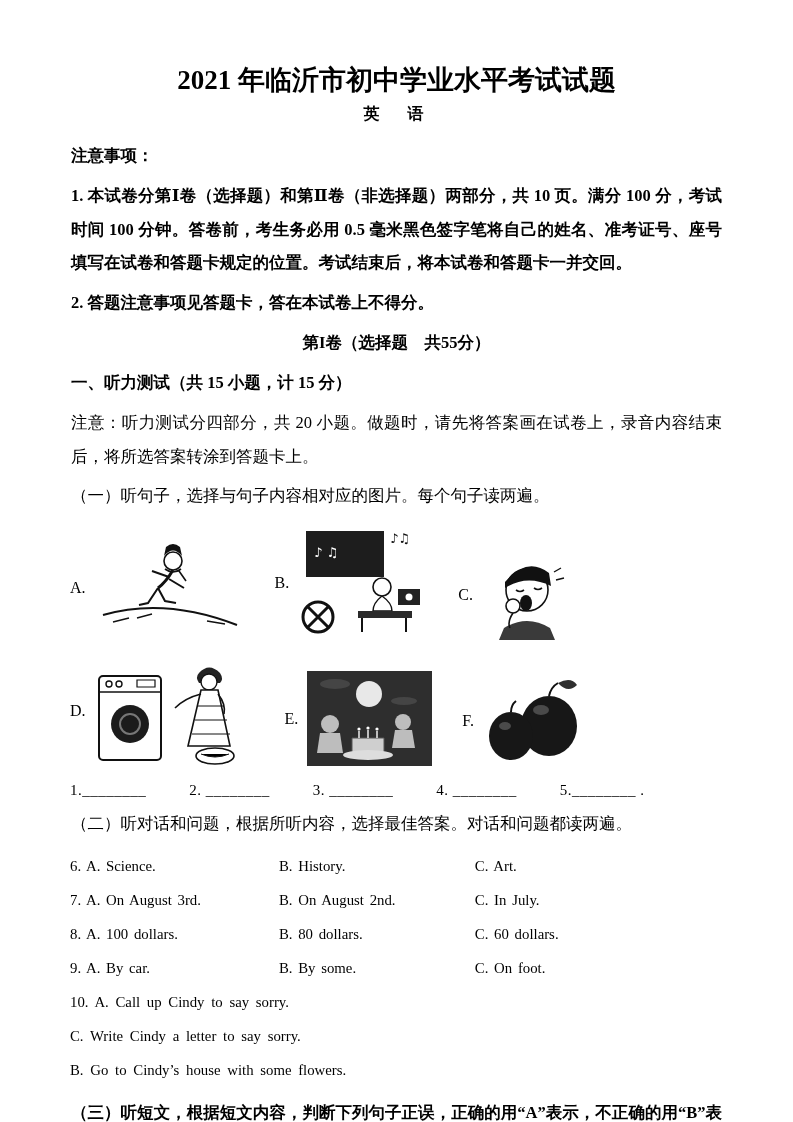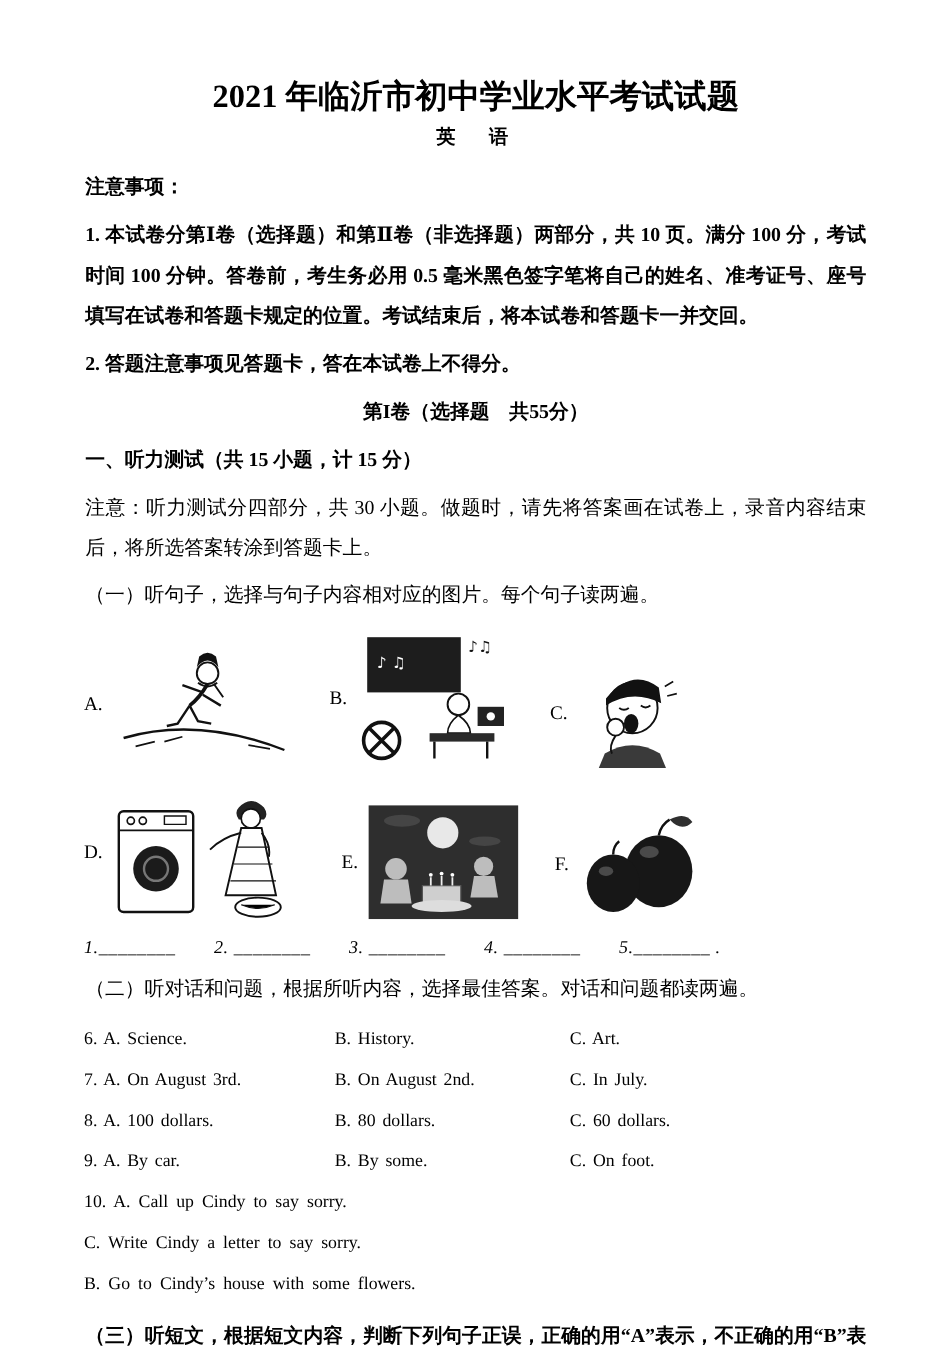--- a/index.html
+++ b/index.html
@@ -7,41 +7,41 @@
   .page{position:relative;width:793px;min-height:1122px;box-sizing:border-box;padding:48px 70px 60px 70px;background:#fff;}
   .title{font-size:27px;font-weight:bold;text-align:center;margin:14px 0 6px 0;}
   .subject{font-size:16px;font-weight:bold;text-align:center;margin:4px 0 14px 0;letter-spacing:6px;}
   .para{font-size:16.5px;line-height:2.05;margin:6px 1px;text-align:justify;}
   .bold{font-weight:bold;}
   .center{text-align:center;}
   .pic-row{display:flex;align-items:flex-end;gap:30px;margin:12px 0 16px 0;}
   .pic-cell{display:flex;align-items:center;gap:9px;}
   .pic-label{font-size:16px;}
   .pic-box svg{display:block;}
-  .blank-row{display:flex;gap:32px;font-size:15px;margin:16px 0 8px 0;letter-spacing:.5px;font-style:italic;}
+  .blank-row{display:flex;gap:43px;font-size:15px;margin:16px 0 8px 0;letter-spacing:.5px;}
   .q-row{display:grid;grid-template-columns:32% 30% 38%;font-size:14.8px;margin:17px 0;word-spacing:2px;}
   .q-line{font-size:14.8px;margin:17px 0;word-spacing:3px;}
   svg *{vector-effect:non-scaling-stroke;}
 </style>
 </head>
 <body>
 
 <div class="page">
 
   <h1 class="title">2021 年临沂市初中学业水平考试试题</h1>
   <div class="subject">英　语</div>
 
   <p class="para bold">注意事项：</p>
   <p class="para bold">1. 本试卷分第Ⅰ卷（选择题）和第Ⅱ卷（非选择题）两部分，共 10 页。满分 100 分，考试时间 100 分钟。答卷前，考生务必用 0.5 毫米黑色签字笔将自己的姓名、准考证号、座号填写在试卷和答题卡规定的位置。考试结束后，将本试卷和答题卡一并交回。</p>
   <p class="para bold">2. 答题注意事项见答题卡，答在本试卷上不得分。</p>
 
   <p class="para bold center">第I卷（选择题　共55分）</p>
 
   <p class="para bold">一、听力测试（共 15 小题，计 15 分）</p>
-  <p class="para">注意：听力测试分四部分，共 30 小题。做题时，请先将答案画在试卷上，录音内容结束后，将所选答案转涂到答题卡上。</p>
+  <p class="para">注意：听力测试分四部分，共 20 小题。做题时，请先将答案画在试卷上，录音内容结束后，将所选答案转涂到答题卡上。</p>
   <p class="para">（一）听句子，选择与句子内容相对应的图片。每个句子读两遍。</p>
 
   <div class="pic-row">
     <div class="pic-cell">
       <span class="pic-label">A.</span>
       <span class="pic-box">
         <svg width="150" height="105" viewBox="0 0 150 105" aria-label="child skating on ice">
           <path d="M8 80 Q70 62 142 90" fill="none" stroke="#111" stroke-width="2"></path>
           <path d="M18 87 l16 -4 M42 83 l15 -4 M112 86 l18 3" stroke="#111" stroke-width="1.4" fill="none"></path>
           <path d="M69 21 q9 -11 18 0 l-2 -9 q-7 -6 -14 0 z" fill="#111"></path>

